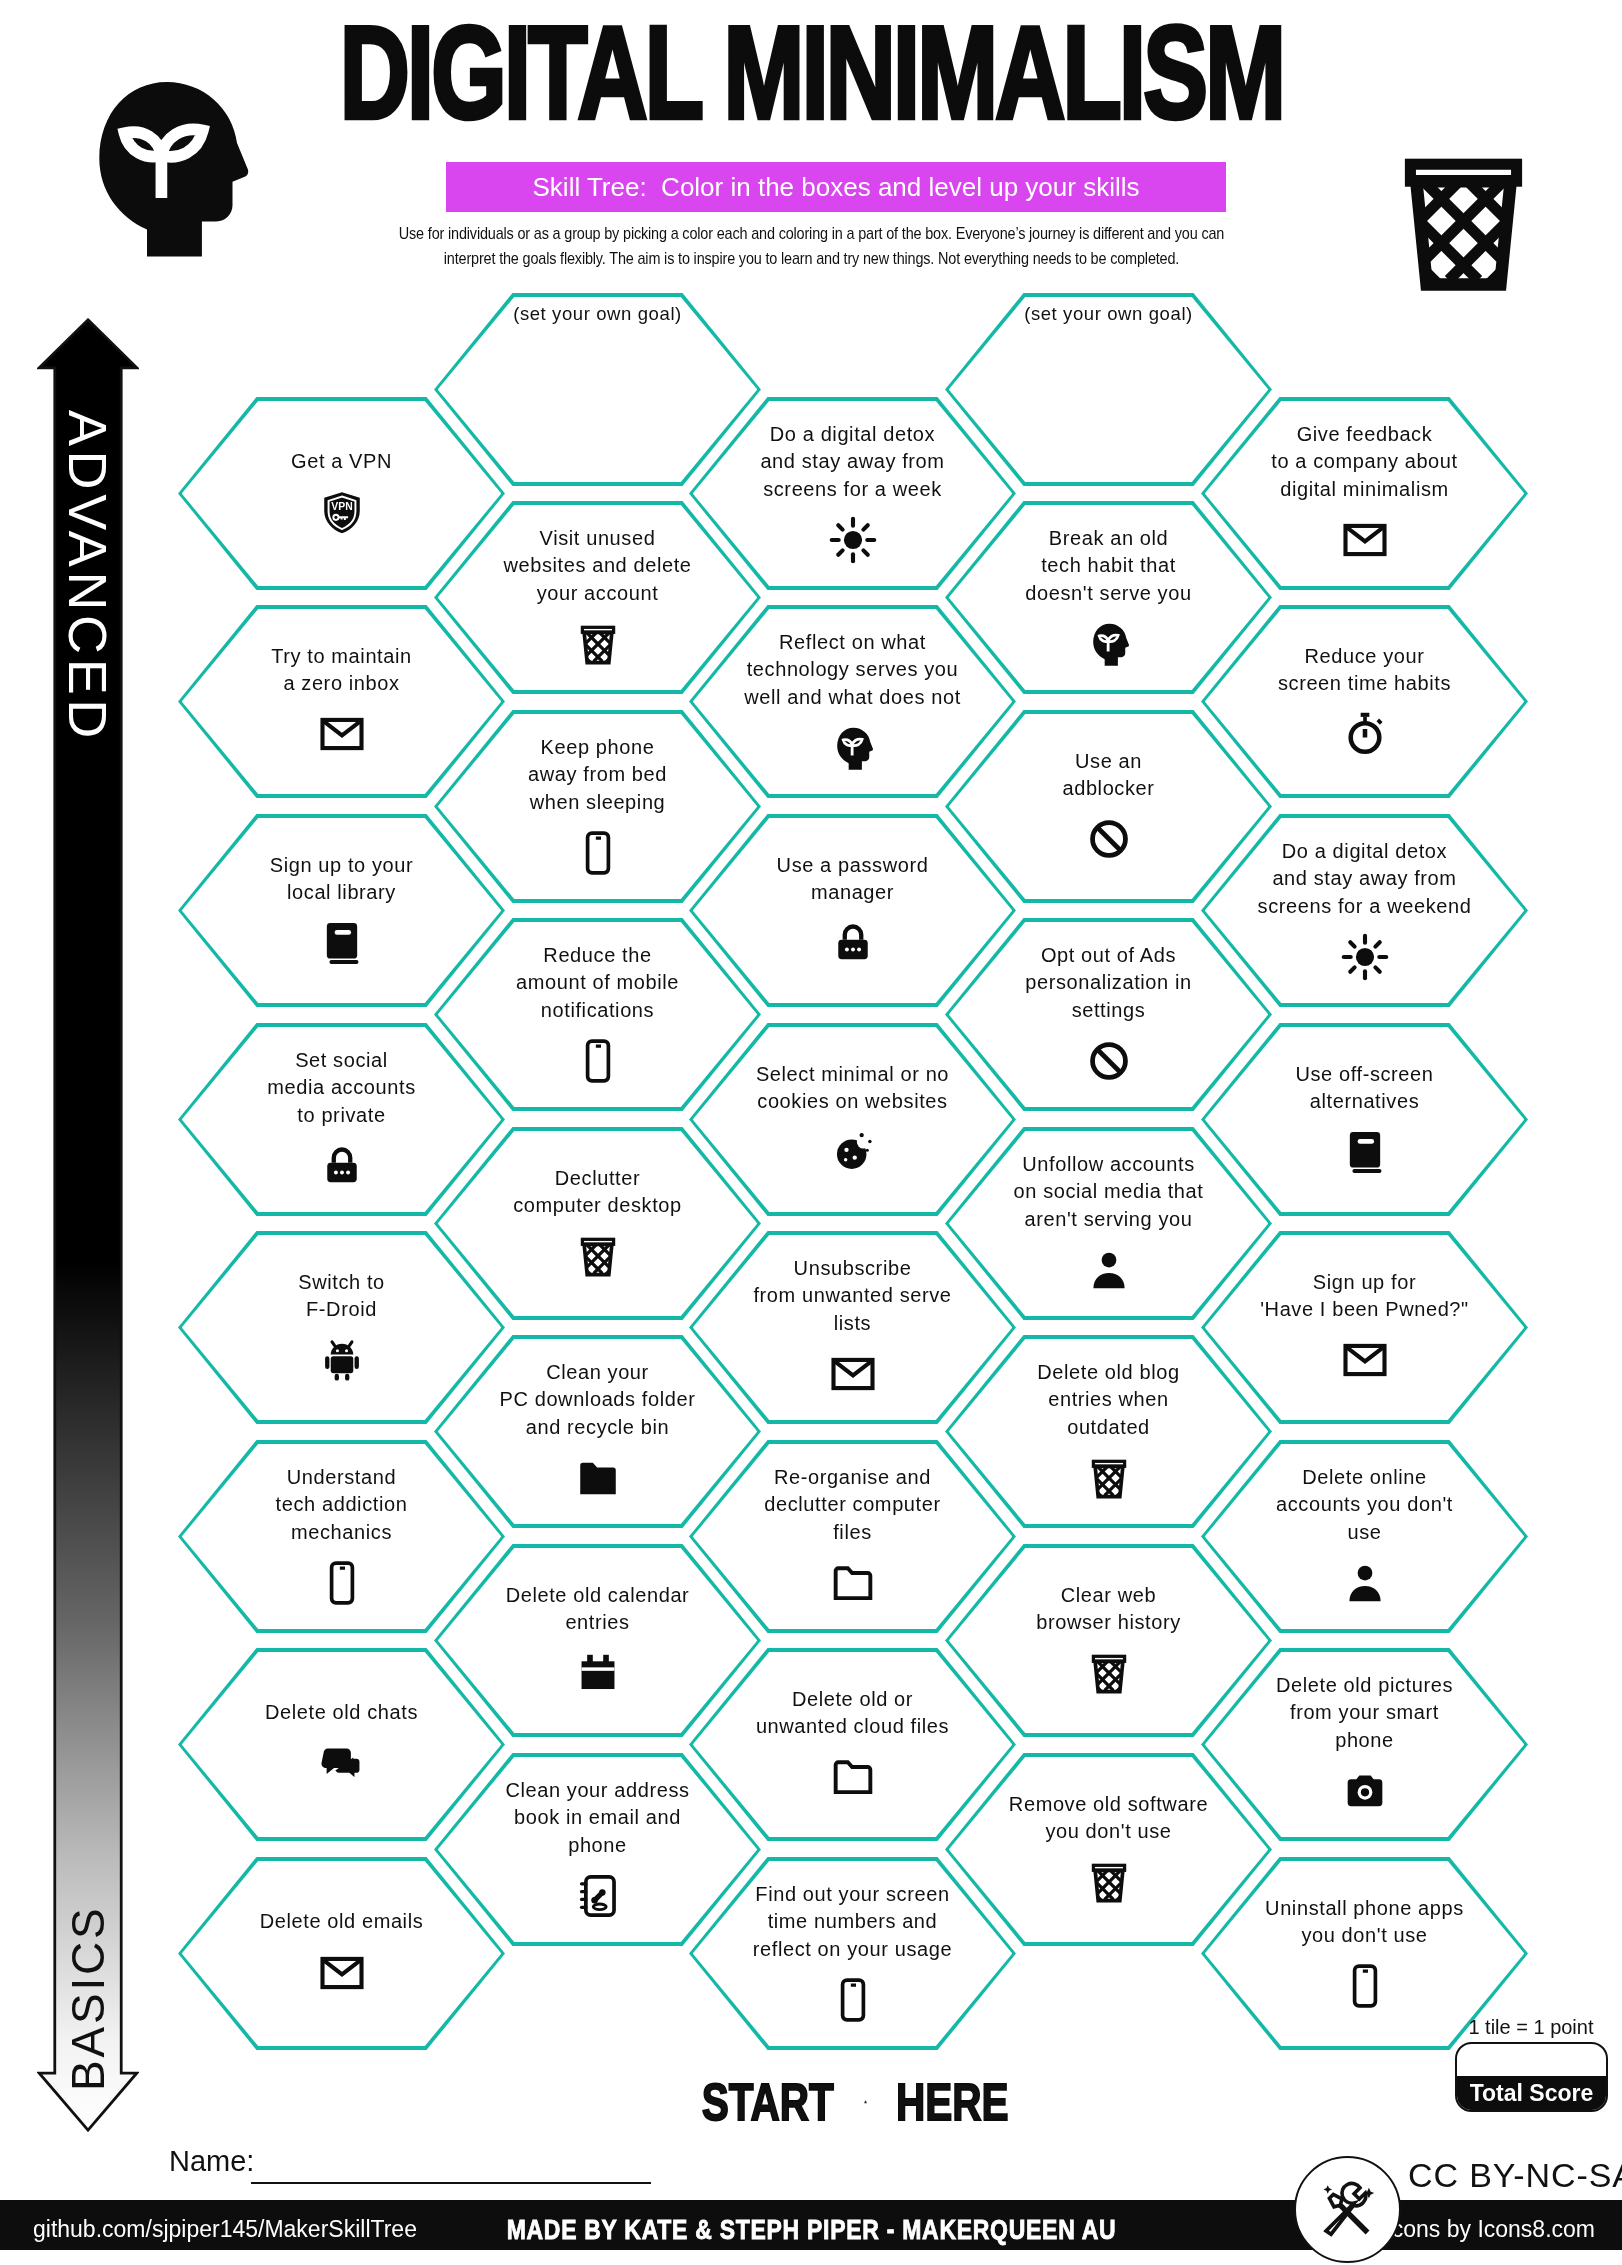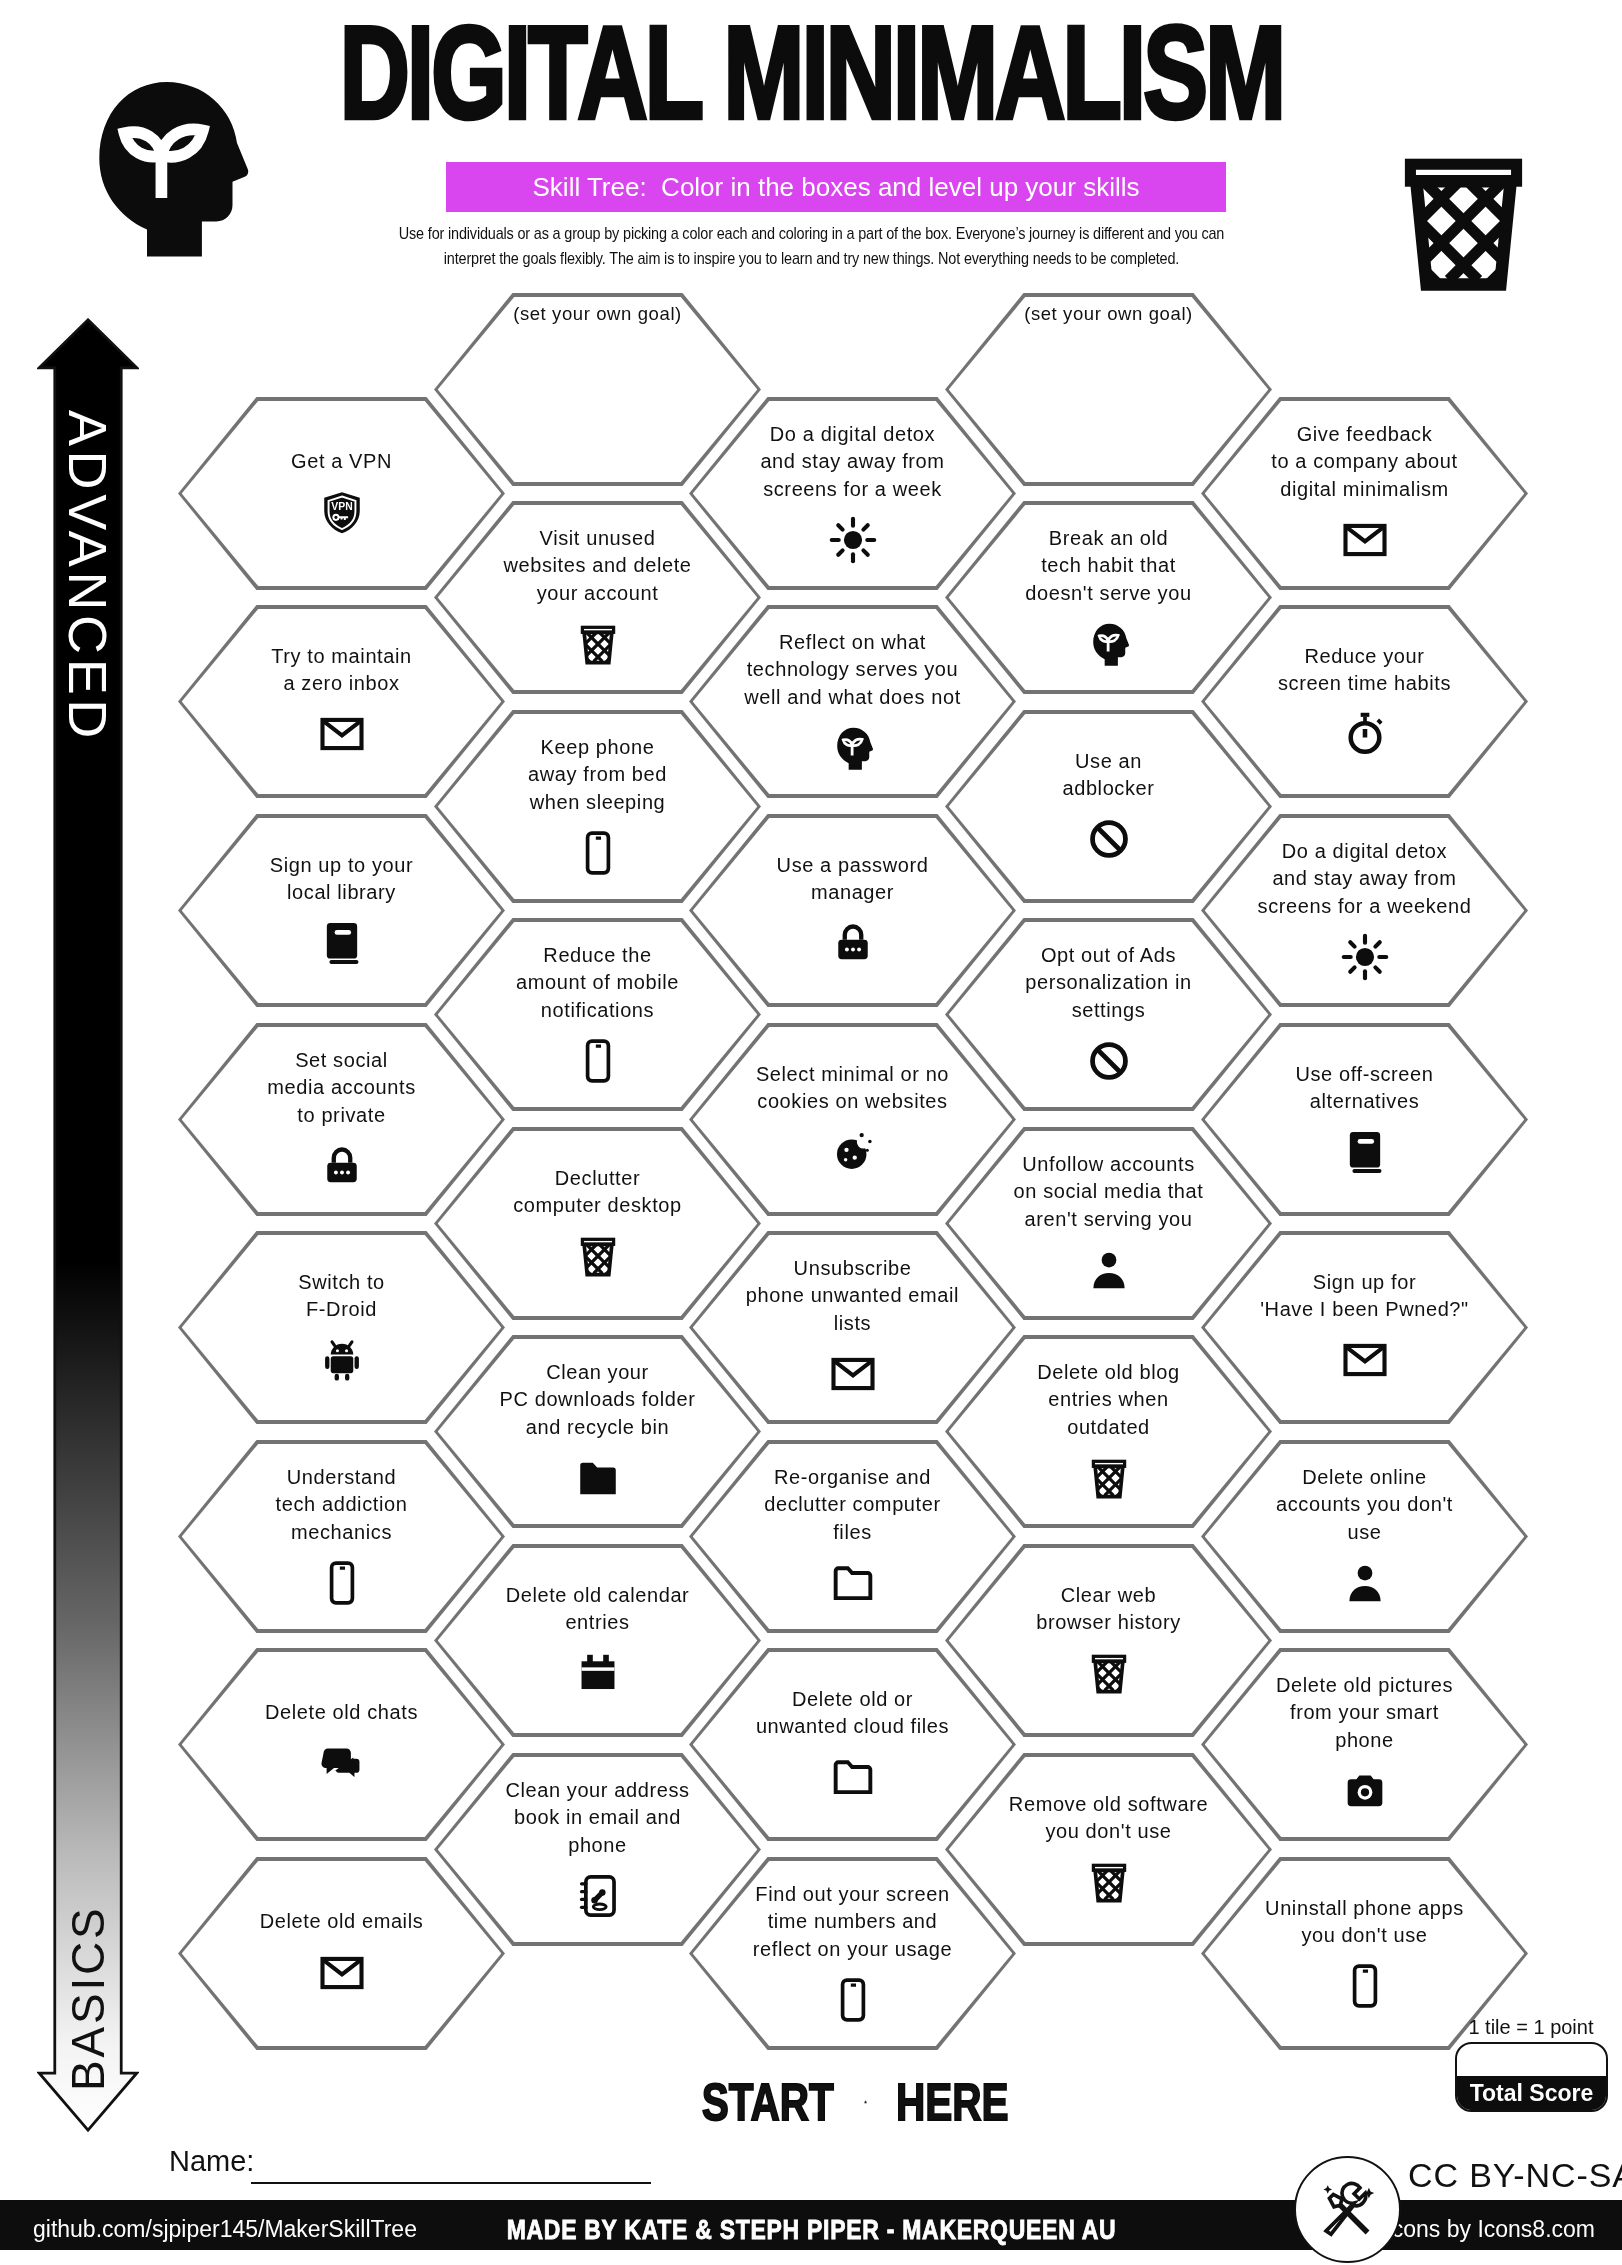--- a/index.html
+++ b/index.html
@@ -14,21 +14,21 @@
         transform:scaleX(.85);letter-spacing:-0.2px;font-weight:400;}
   .logo{position:absolute;left:57px;top:52px;width:216px;height:229px;color:#0c0c0c;}
   .bigbasket{position:absolute;left:1375px;top:127px;width:177px;height:188px;color:#0c0c0c;}
   
   .arrow{position:absolute;left:37px;top:318px;width:102px;height:1815px;}
   .vlabel{position:absolute;left:0;width:102px;display:flex;align-items:center;justify-content:center;
           writing-mode:vertical-rl;text-orientation:mixed;font-weight:500;}
   .vlabel.adv{top:74px;height:369px;color:#fff;font-size:54px;letter-spacing:4.6px;}
   .vlabel.bas{top:1569px;height:222px;color:#111;font-size:46px;letter-spacing:2.8px;transform:rotate(180deg);}
   
-  .hex{position:absolute;width:327px;height:193px;background:#737373;
+  .hex{position:absolute;width:327px;height:193px;background:#14b8a6;
        clip-path:polygon(0% 50%,24% 0%,76% 0%,100% 50%,76% 100%,24% 100%);}
   .hex::before{content:"";position:absolute;inset:3.7px;background:#fff;
        clip-path:polygon(0% 50%,24% 0%,76% 0%,100% 50%,76% 100%,24% 100%);}
   .hc{position:absolute;inset:0;display:flex;flex-direction:column;align-items:center;justify-content:center;
       gap:11px;padding:13px 37px;box-sizing:border-box;}
   .hl{font-size:20px;line-height:1.36;letter-spacing:0.6px;text-align:center;white-space:pre-line;max-width:258px;}
   .hi{width:52px;height:52px;color:#0d0d0d;flex:0 0 auto;}
   .hex.goal .hc{justify-content:flex-start;padding-top:8.3px;}
   .hex.goal .hl{font-size:18.5px;}
   
@@ -413,21 +413,21 @@
         <span class="hl">Select minimal or no
 cookies on websites</span>
         <svg class="hi" viewBox="0 0 56 56" width="52" height="52">
           <use href="#i-cookie"></use>
         </svg>
       </div>
     </div>
   <div class="hex" style="left:689px;top:1231px">
       <div class="hc">
         <span class="hl">Unsubscribe
-phone unwanted email
+from unwanted serve
 lists</span>
         <svg class="hi" viewBox="0 0 56 56" width="52" height="52">
           <use href="#i-envelope"></use>
         </svg>
       </div>
     </div>
   <div class="hex" style="left:689px;top:1440px">
       <div class="hc">
         <span class="hl">Re-organise and
 declutter computer

